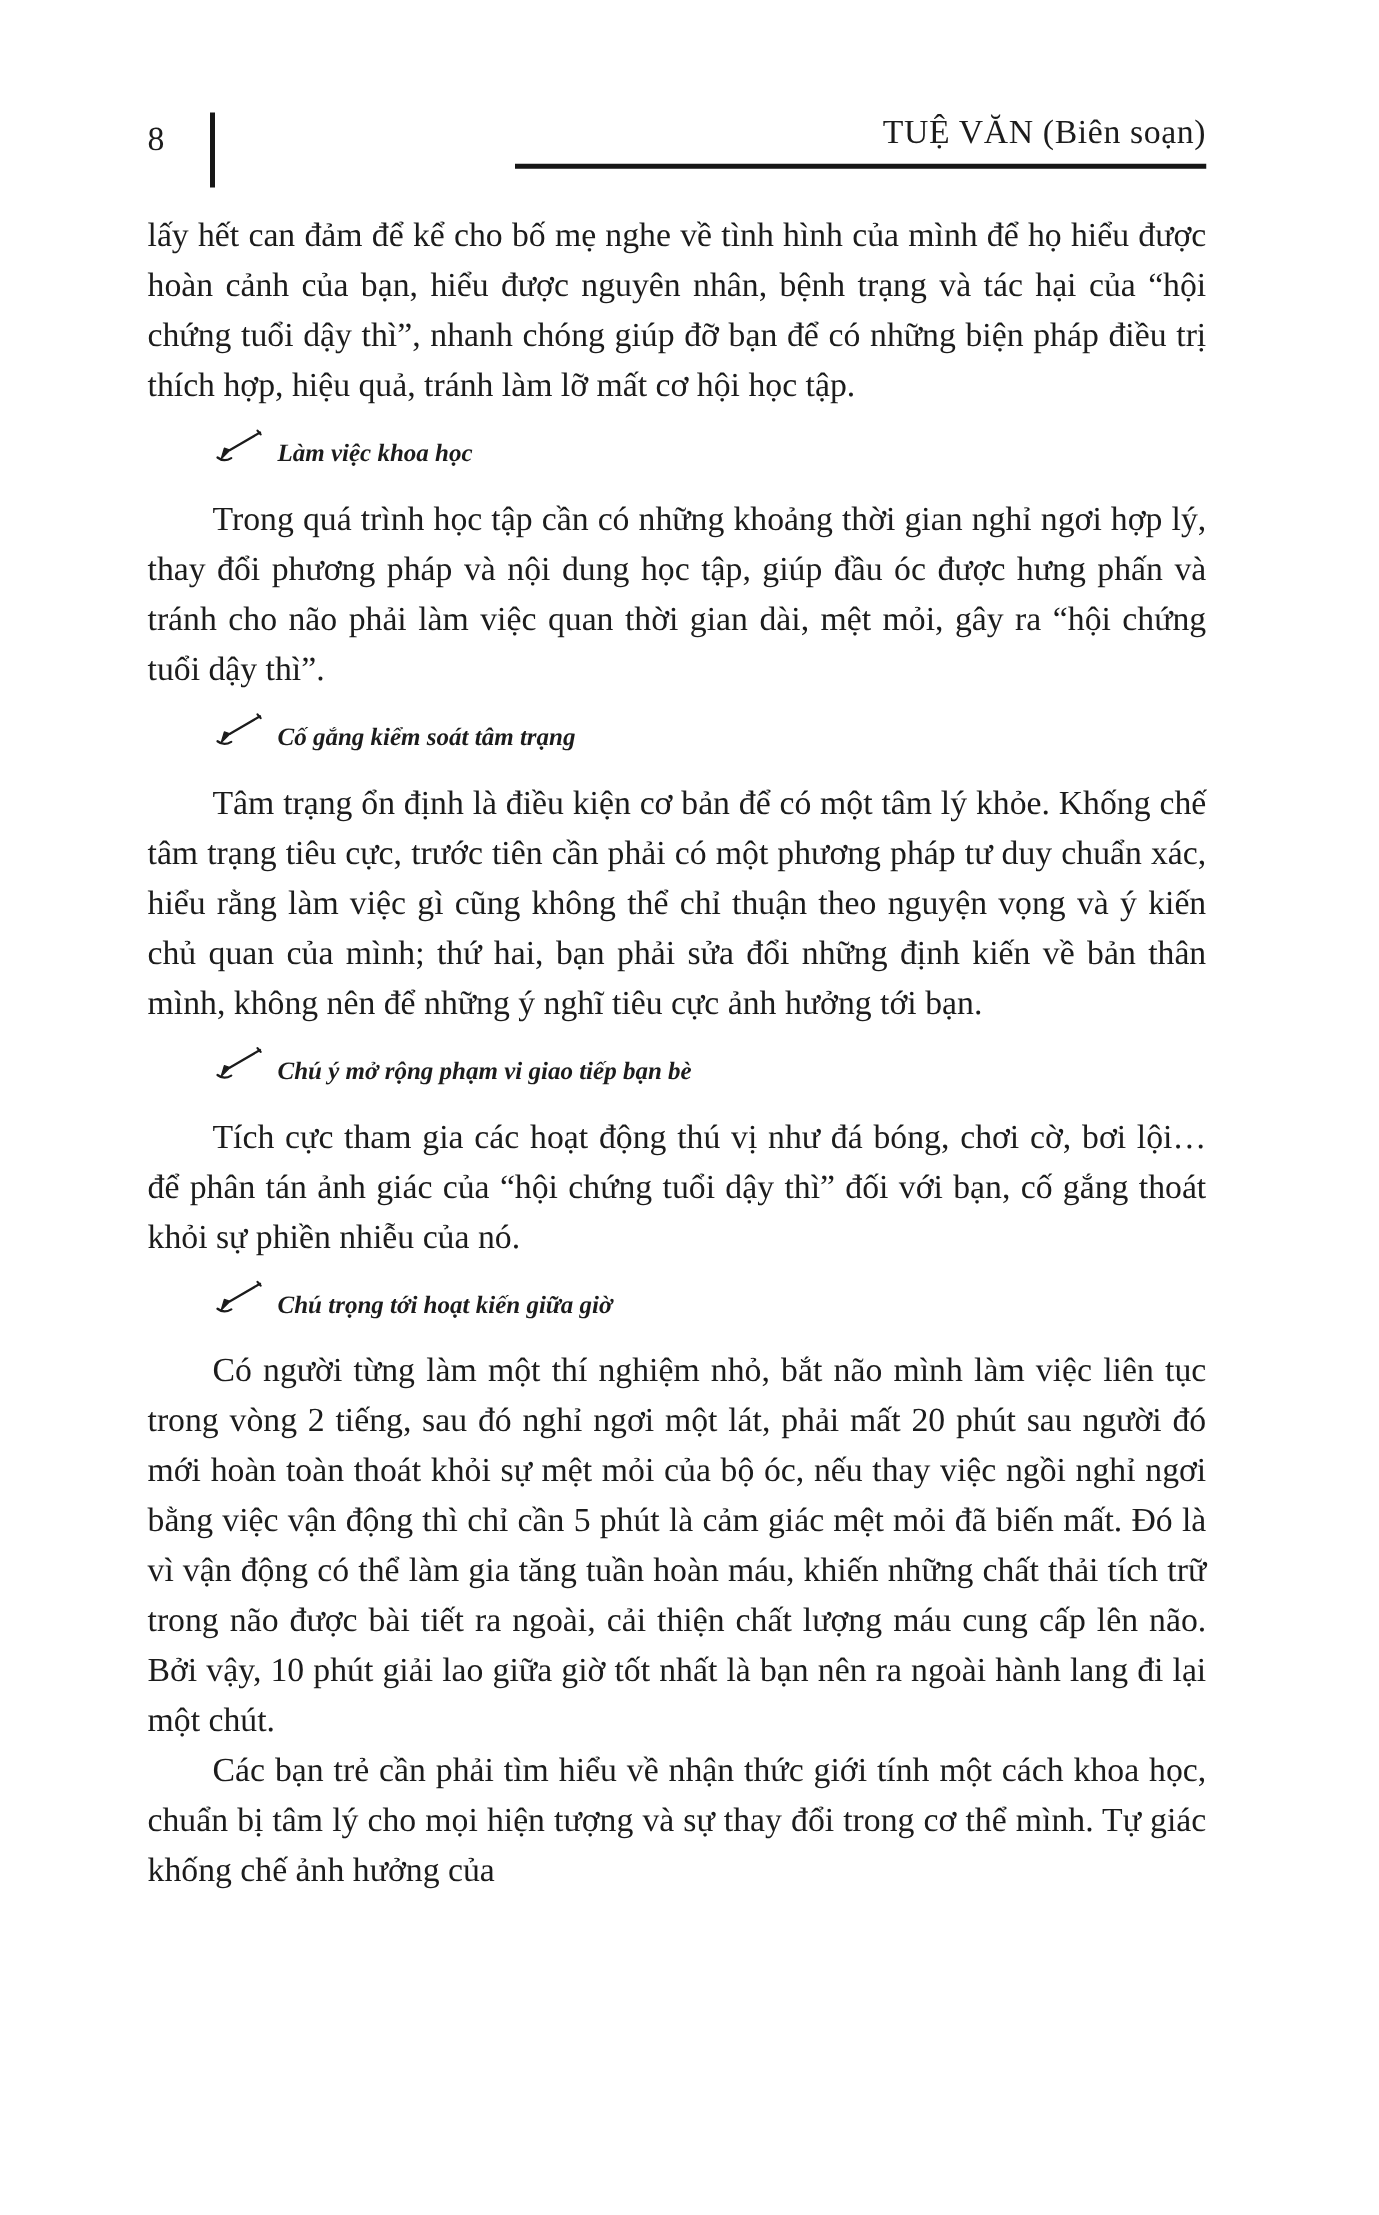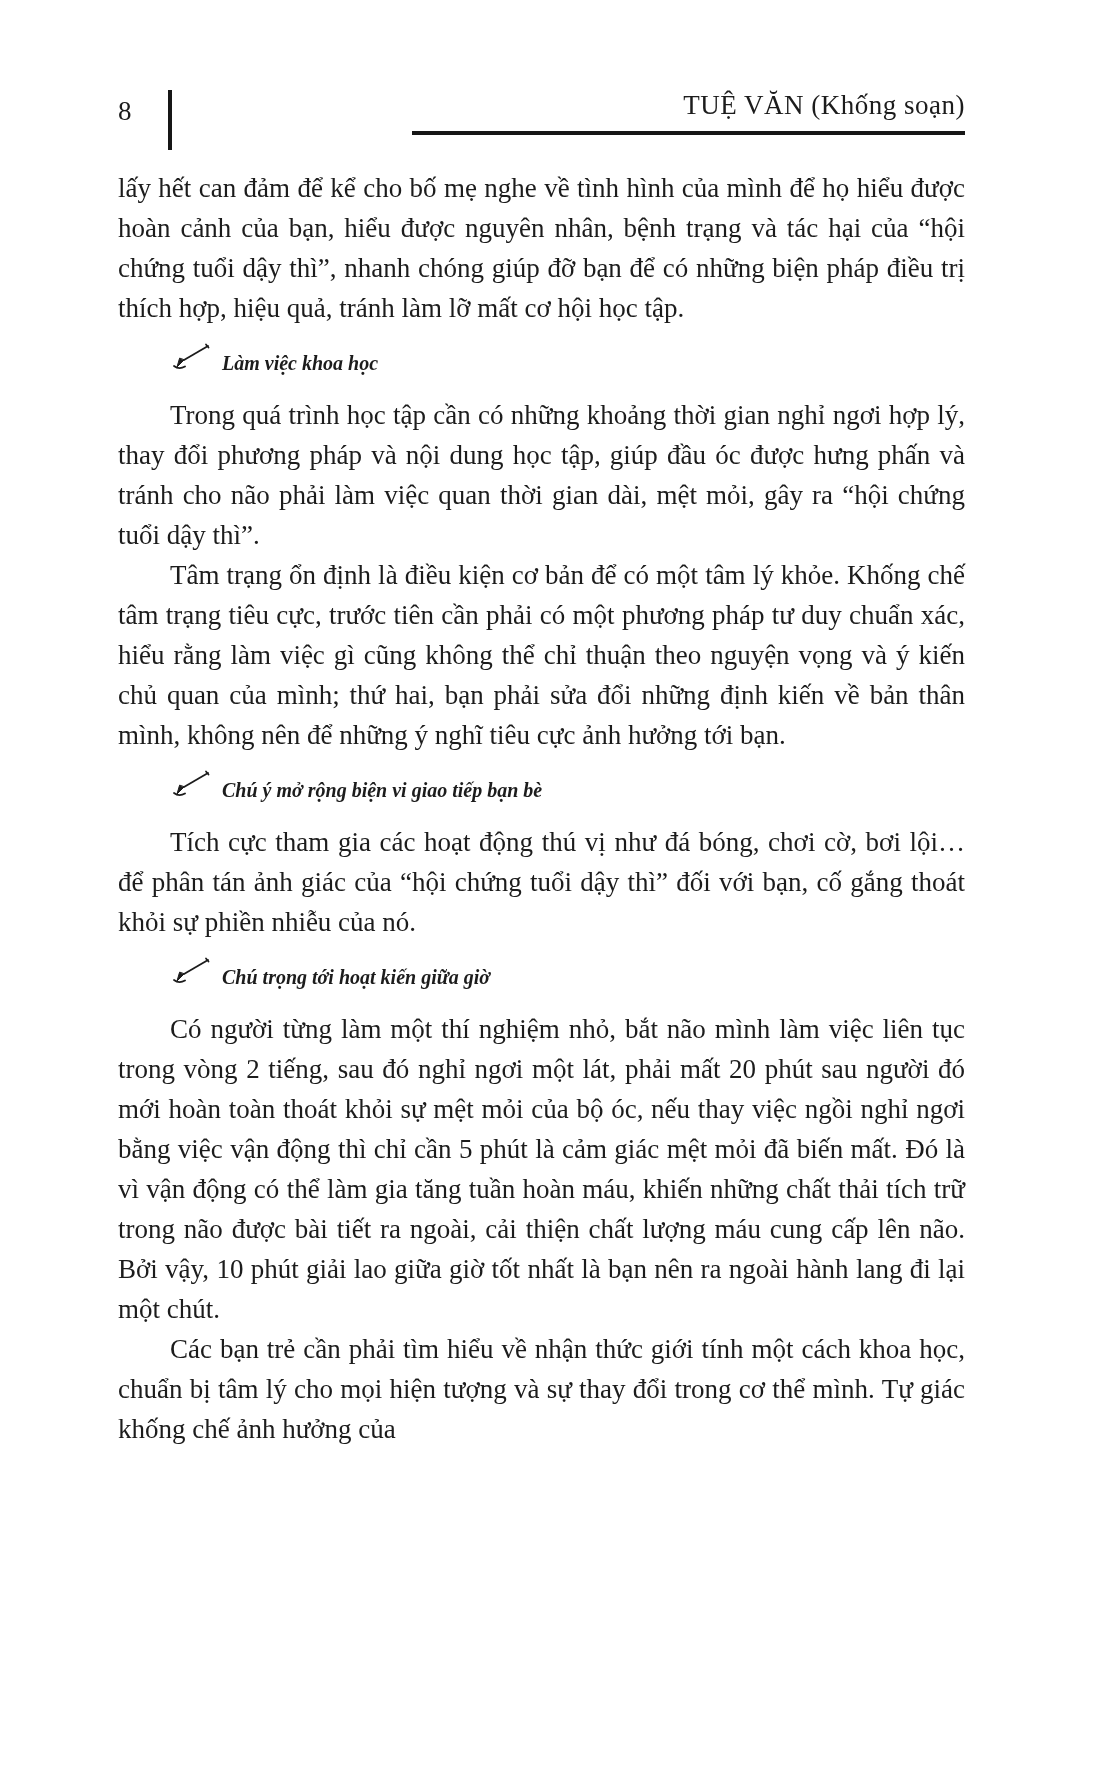--- a/index.html
+++ b/index.html
@@ -99,21 +99,21 @@
 <body>
 
 <div class="page">
 
   <header class="page-header">
     <div class="pn-wrap">
       <span class="page-number">8</span>
       <span class="vbar"></span>
     </div>
     <div class="rt-wrap">
-      <span class="running-title">TUỆ VĂN (Khống soạn)</span>
+      <span class="running-title">TUỆ VĂN (Biên soạn)</span>
       <div class="hrule"></div>
     </div>
   </header>
 
   <main class="page-body">
 
     <p class="para no-indent">lấy hết can đảm để kể cho bố mẹ nghe về tình hình của mình để họ hiểu được hoàn cảnh của bạn, hiểu được nguyên nhân, bệnh trạng và tác hại của “hội chứng tuổi dậy thì”, nhanh chóng giúp đỡ bạn để có những biện pháp điều trị thích hợp, hiệu quả, tránh làm lỡ mất cơ hội học tập.</p>
 
     <h2 class="heading">
       <span class="h-icon">
@@ -122,33 +122,44 @@
           <path d="M14 17 l-7 7 2.5-8.5 z" fill="#1c1c1c" stroke-width="1"></path>
           <path d="M4 23 q5 4 11 0.5"></path>
           <path d="M36 1.5 l2.5 3"></path>
         </svg>
       </span>
       <span>Làm việc khoa học</span>
     </h2>
 
     <p class="para">Trong quá trình học tập cần có những khoảng thời gian nghỉ ngơi hợp lý, thay đổi phương pháp và nội dung học tập, giúp đầu óc được hưng phấn và tránh cho não phải làm việc quan thời gian dài, mệt mỏi, gây ra “hội chứng tuổi dậy thì”.</p>
 
+    <h2 class="heading">
+      <span class="h-icon">
+        <svg viewBox="0 0 40 28" fill="none" stroke="#1c1c1c" stroke-width="1.8" stroke-linecap="round" stroke-linejoin="round">
+          <path d="M38 3 L14 17"></path>
+          <path d="M14 17 l-7 7 2.5-8.5 z" fill="#1c1c1c" stroke-width="1"></path>
+          <path d="M4 23 q5 4 11 0.5"></path>
+          <path d="M36 1.5 l2.5 3"></path>
+        </svg>
+      </span>
+      <span>Cố gắng kiểm soát tâm trạng</span>
+    </h2>
 
     <p class="para">Tâm trạng ổn định là điều kiện cơ bản để có một tâm lý khỏe. Khống chế tâm trạng tiêu cực, trước tiên cần phải có một phương pháp tư duy chuẩn xác, hiểu rằng làm việc gì cũng không thể chỉ thuận theo nguyện vọng và ý kiến chủ quan của mình; thứ hai, bạn phải sửa đổi những định kiến về bản thân mình, không nên để những ý nghĩ tiêu cực ảnh hưởng tới bạn.</p>
 
     <h2 class="heading">
       <span class="h-icon">
         <svg viewBox="0 0 40 28" fill="none" stroke="#1c1c1c" stroke-width="1.8" stroke-linecap="round" stroke-linejoin="round">
           <path d="M38 3 L14 17"></path>
           <path d="M14 17 l-7 7 2.5-8.5 z" fill="#1c1c1c" stroke-width="1"></path>
           <path d="M4 23 q5 4 11 0.5"></path>
           <path d="M36 1.5 l2.5 3"></path>
         </svg>
       </span>
-      <span>Chú ý mở rộng biện vi giao tiếp bạn bè</span>
+      <span>Chú ý mở rộng phạm vi giao tiếp bạn bè</span>
     </h2>
 
     <p class="para">Tích cực tham gia các hoạt động thú vị như đá bóng, chơi cờ, bơi lội… để phân tán ảnh giác của “hội chứng tuổi dậy thì” đối với bạn, cố gắng thoát khỏi sự phiền nhiễu của nó.</p>
 
     <h2 class="heading">
       <span class="h-icon">
         <svg viewBox="0 0 40 28" fill="none" stroke="#1c1c1c" stroke-width="1.8" stroke-linecap="round" stroke-linejoin="round">
           <path d="M38 3 L14 17"></path>
           <path d="M14 17 l-7 7 2.5-8.5 z" fill="#1c1c1c" stroke-width="1"></path>
           <path d="M4 23 q5 4 11 0.5"></path>

